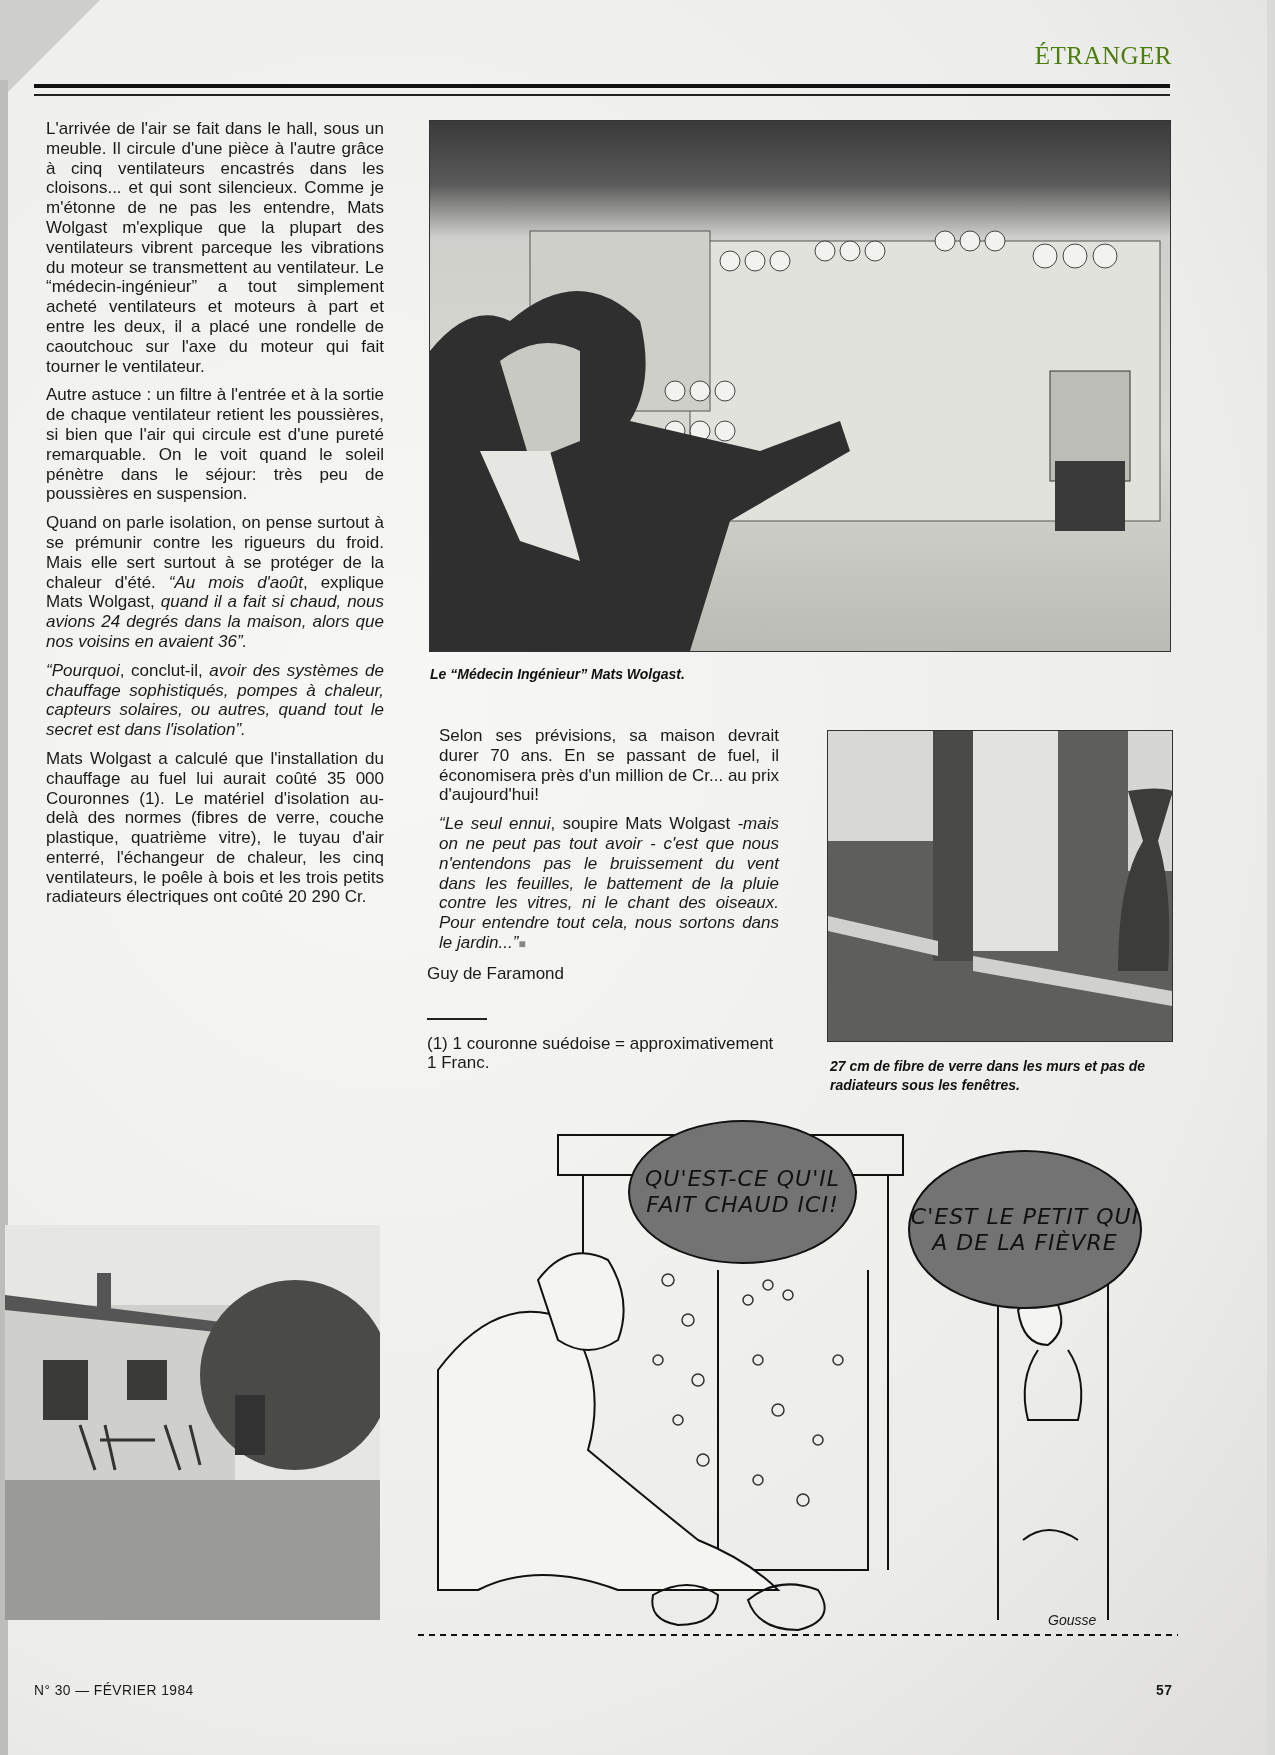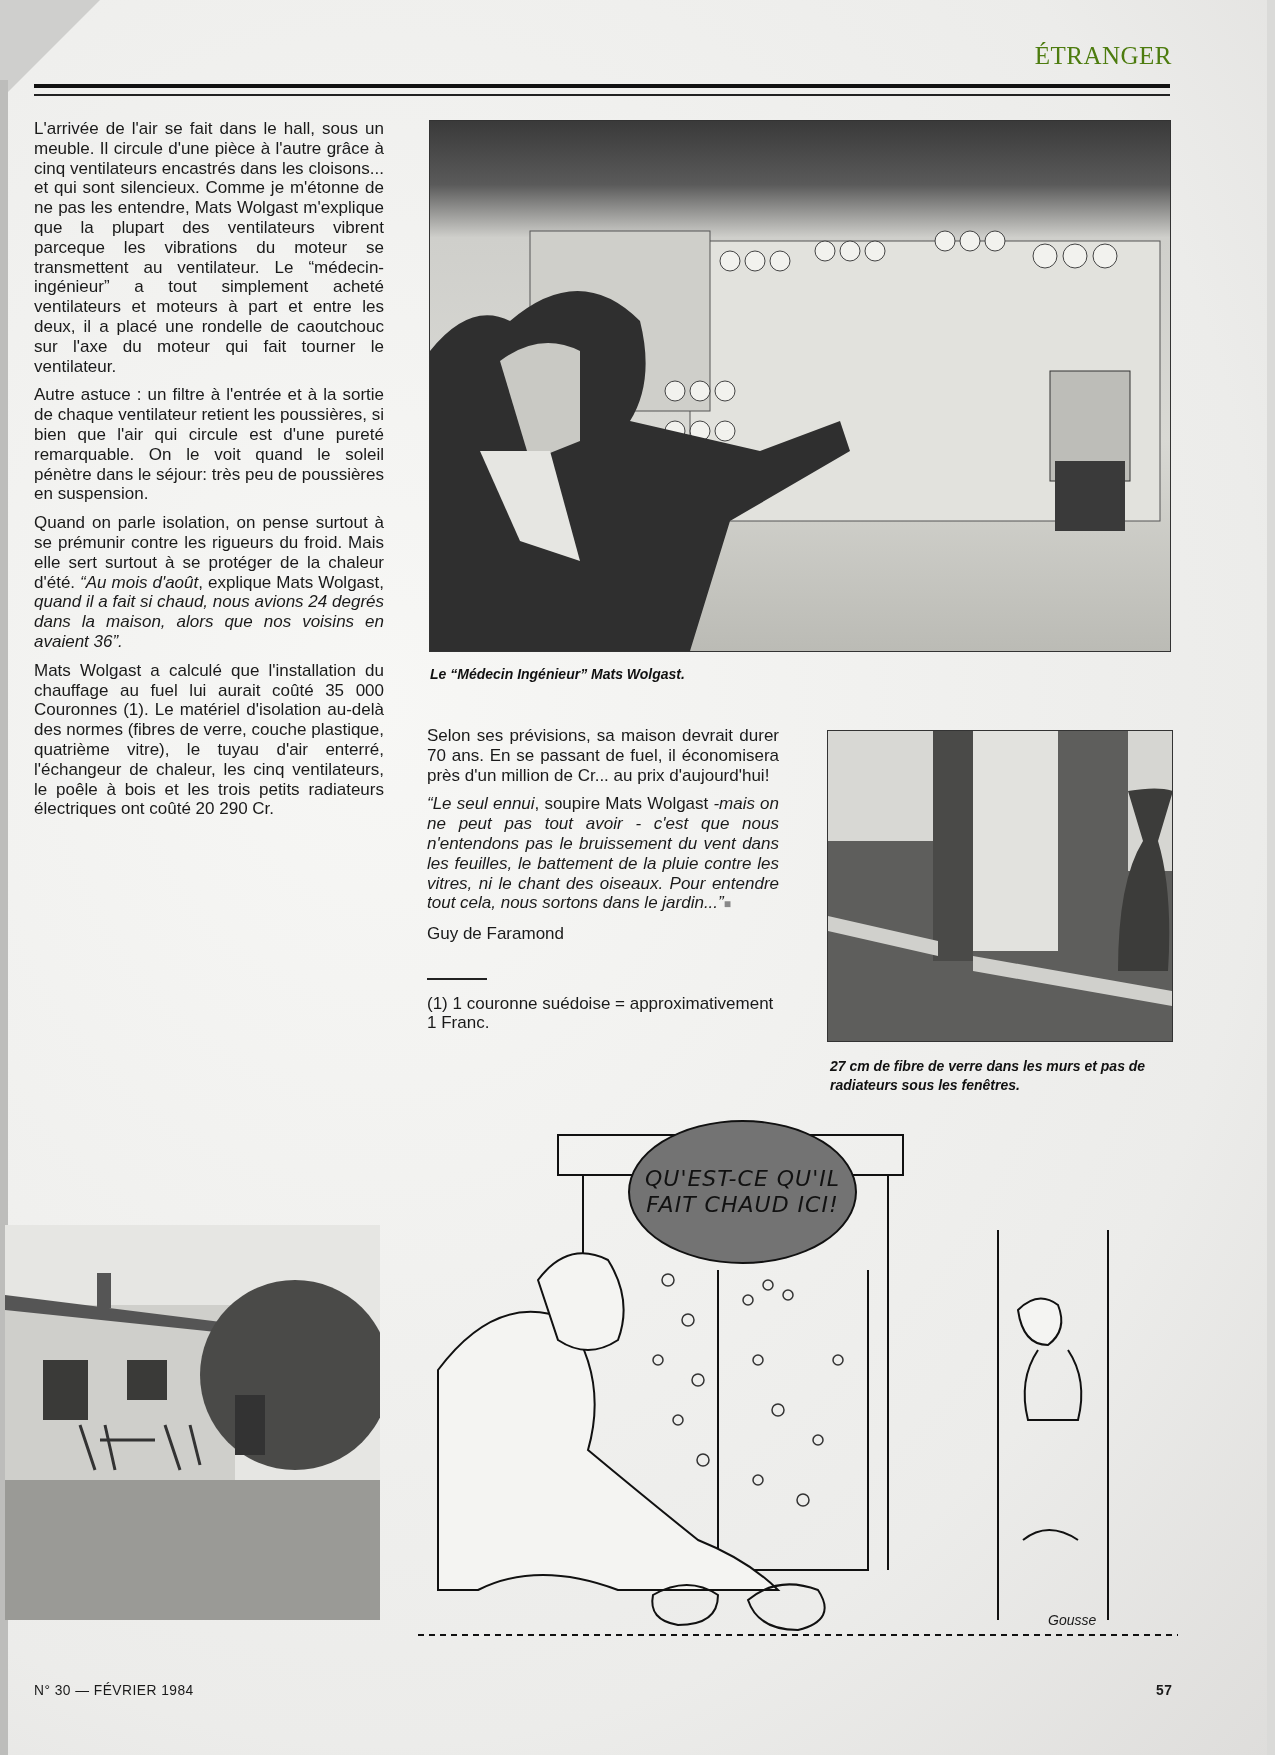--- a/index.html
+++ b/index.html
@@ -20,21 +20,21 @@
     .left-edge { position: absolute; left: 0; top: 80px; width: 8px; height: 1675px; background: #bdbdbb; }
     .right-edge { position: absolute; right: 0; top: 0; width: 8px; height: 1755px; background: #dadad8; }
     .section-title {
       position: absolute; right: 103px; top: 42px;
       font-family: "Liberation Serif", serif; font-size: 25px; letter-spacing: 0.5px; color: #4d7c0f;
     }
     .rule-thick { position: absolute; left: 34px; width: 1136px; top: 84px; height: 4px; background: #111; }
     .rule-thin { position: absolute; left: 34px; width: 1136px; top: 94px; height: 2px; background: #222; }
 
     .col { position: absolute; font-size: 17px; line-height: 19.8px; text-align: justify; }
-    .col p { margin: 0 0 9px 0; }
+    .col p { margin: 0 0 9px 12px; }
     .col-left { left: 34px; top: 119px; width: 350px; }
     .col-mid { left: 427px; top: 726px; width: 352px; }
     .em { font-style: italic; }
     .byline { text-align: left; margin-top: 2px; }
     .fn-rule { width: 60px; height: 2px; background: #222; margin: 34px 0 14px 0; }
     .footnote { font-size: 17px; line-height: 19px; text-align: left; }
 
     .photo { position: absolute; border: 1px solid #333; overflow: hidden; }
     .photo-main { left: 429px; top: 120px; width: 740px; height: 530px; background: linear-gradient(180deg,#3a3a3a 0%, #5a5a5a 12%, #cfcfcb 22%, #d9d9d4 60%, #bbbbb5 100%); }
     .photo-wall { left: 827px; top: 730px; width: 344px; height: 310px; background: #6a6a68; }
@@ -68,20 +68,23 @@
 
 <div class="section-title">ÉTRANGER</div>
 <div class="rule-thick"></div>
 <div class="rule-thin"></div>
 
 <div class="col col-left">
   <p>L'arrivée de l'air se fait dans le hall, sous un meuble. Il circule d'une pièce à l'autre grâce à cinq ventilateurs encastrés dans les cloisons... et qui sont silencieux. Comme je m'étonne de ne pas les entendre, Mats Wolgast m'explique que la plupart des ventilateurs vibrent parceque les vibrations du moteur se transmettent au ventilateur. Le “médecin-ingénieur” a tout simplement acheté ventilateurs et moteurs à part et entre les deux, il a placé une rondelle de caoutchouc sur l'axe du moteur qui fait tourner le ventilateur.</p>
   <p>Autre astuce : un filtre à l'entrée et à la sortie de chaque ventilateur retient les poussières, si bien que l'air qui circule est d'une pureté remarquable. On le voit quand le soleil pénètre dans le séjour: très peu de poussières en suspension.</p>
   <p>
     <span>Quand on parle isolation, on pense surtout à se prémunir contre les rigueurs du froid. Mais elle sert surtout à se protéger de la chaleur d'été. </span><span class="em">“Au mois d'août</span><span>, explique Mats Wolgast, </span><span class="em">quand il a fait si chaud, nous avions 24 degrés dans la maison, alors que nos voisins en avaient 36”.</span>
+  </p>
+  <p>
+    <span class="em">“Pourquoi</span><span>, conclut-il, </span><span class="em">avoir des systèmes de chauffage sophistiqués, pompes à chaleur, capteurs solaires, ou autres, quand tout le secret est dans l'isolation”.</span>
   </p>
   <p>Mats Wolgast a calculé que l'installation du chauffage au fuel lui aurait coûté 35 000 Couronnes (1). Le matériel d'isolation au-delà des normes (fibres de verre, couche plastique, quatrième vitre), le tuyau d'air enterré, l'échangeur de chaleur, les cinq ventilateurs, le poêle à bois et les trois petits radiateurs électriques ont coûté 20 290 Cr.</p>
 </div>
 
 <div class="photo photo-main">
   <svg width="740" height="530" viewBox="0 0 740 530">
     <rect x="260" y="120" width="470" height="280" fill="#e2e2dd" stroke="#555"></rect>
     <rect x="100" y="110" width="180" height="180" fill="#cfcfca" stroke="#555"></rect>
     <g fill="#f2f2ee" stroke="#444">
       <circle cx="300" cy="140" r="10"></circle>
@@ -182,17 +185,18 @@
         <circle cx="370" cy="175" r="5"></circle>
       <circle cx="340" cy="240" r="5"></circle>
         <circle cx="360" cy="290" r="6"></circle>
         <circle cx="400" cy="320" r="5"></circle>
       <circle cx="340" cy="360" r="5"></circle>
         <circle cx="385" cy="380" r="6"></circle>
         <circle cx="420" cy="240" r="5"></circle>
     </g>
   </svg>
   <div class="bubble bubble-1">QU'EST-CE QU'IL FAIT CHAUD ICI!</div>
+  <div class="bubble bubble-2">C'EST LE PETIT QUI A DE LA FIÈVRE</div>
   <div class="signature">Gousse</div>
 </div>
 
 <div class="footer footer-left">N° 30 — FÉVRIER 1984</div>
 <div class="footer footer-right">57</div>
 
 </body></html>

